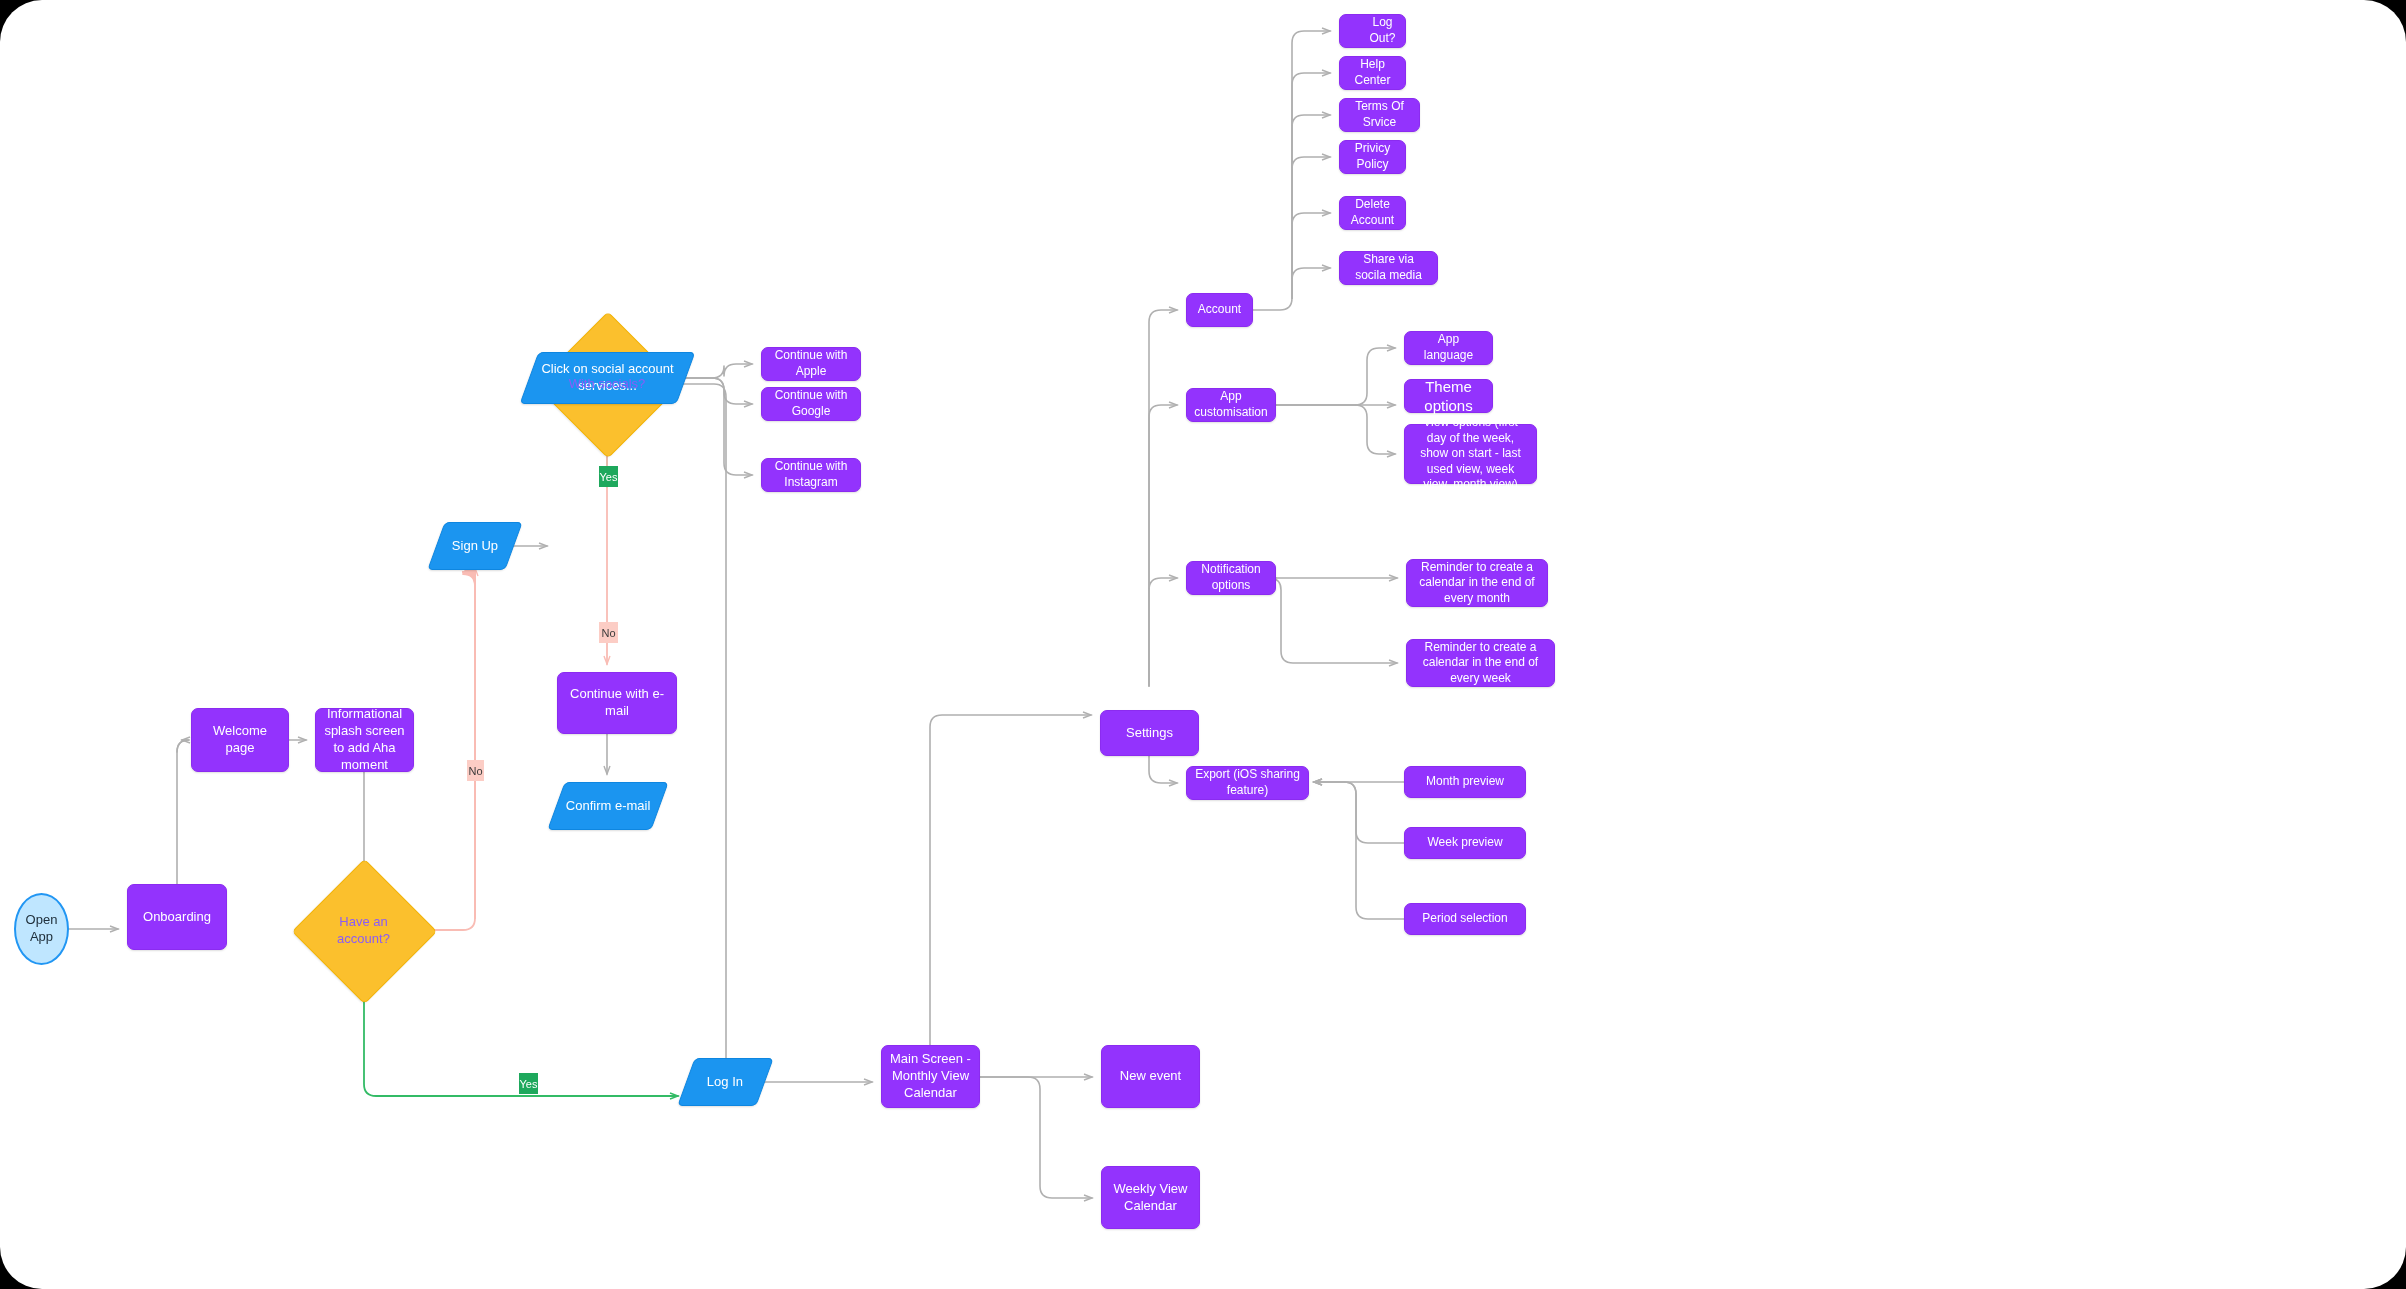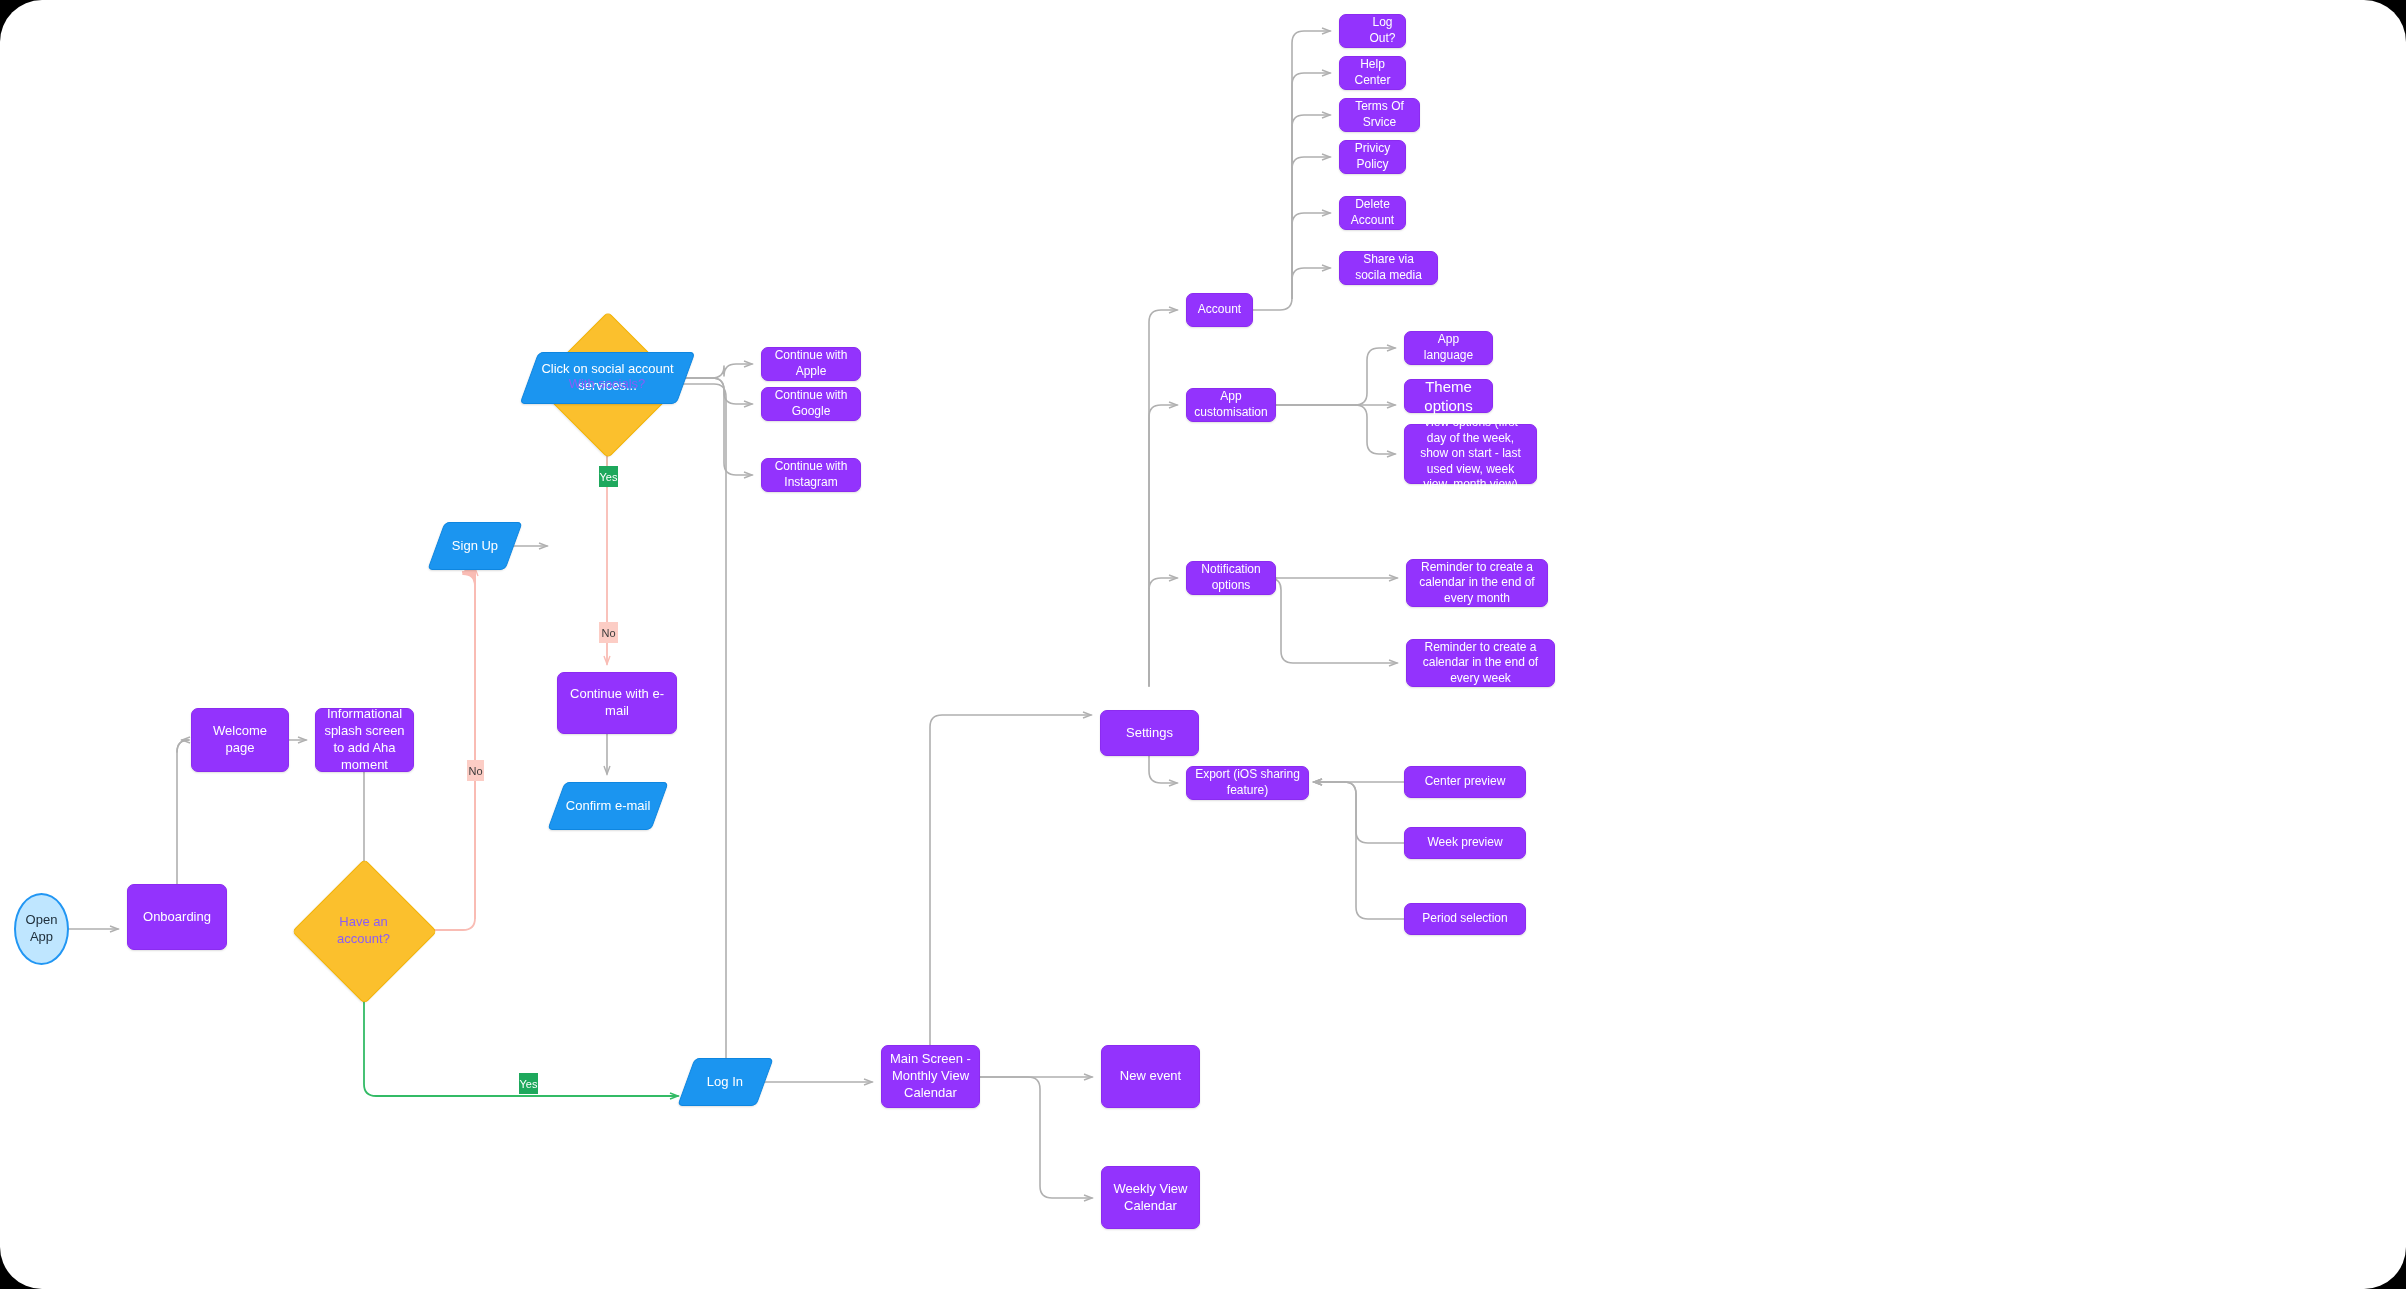--- a/index.html
+++ b/index.html
@@ -289,21 +289,21 @@
 
   <div class="node n-process" style="left:1406px;top:559px;width:142px;height:48px;font-size:12px;">
     <span>Reminder to create a calendar in the end of every month</span>
   </div>
 
   <div class="node n-process" style="left:1406px;top:639px;width:149px;height:48px;font-size:12px;">
     <span>Reminder to create a calendar  in the end of every week</span>
   </div>
 
   <div class="node n-process" style="left:1404px;top:766px;width:122px;height:32px;font-size:12px;">
-    <span>Center preview</span>
+    <span>Month preview</span>
   </div>
 
   <div class="node n-process" style="left:1404px;top:827px;width:122px;height:32px;font-size:12px;">
     <span>Week preview</span>
   </div>
 
   <div class="node n-process" style="left:1404px;top:903px;width:122px;height:32px;font-size:12px;">
     <span>Period selection</span>
   </div>
 

